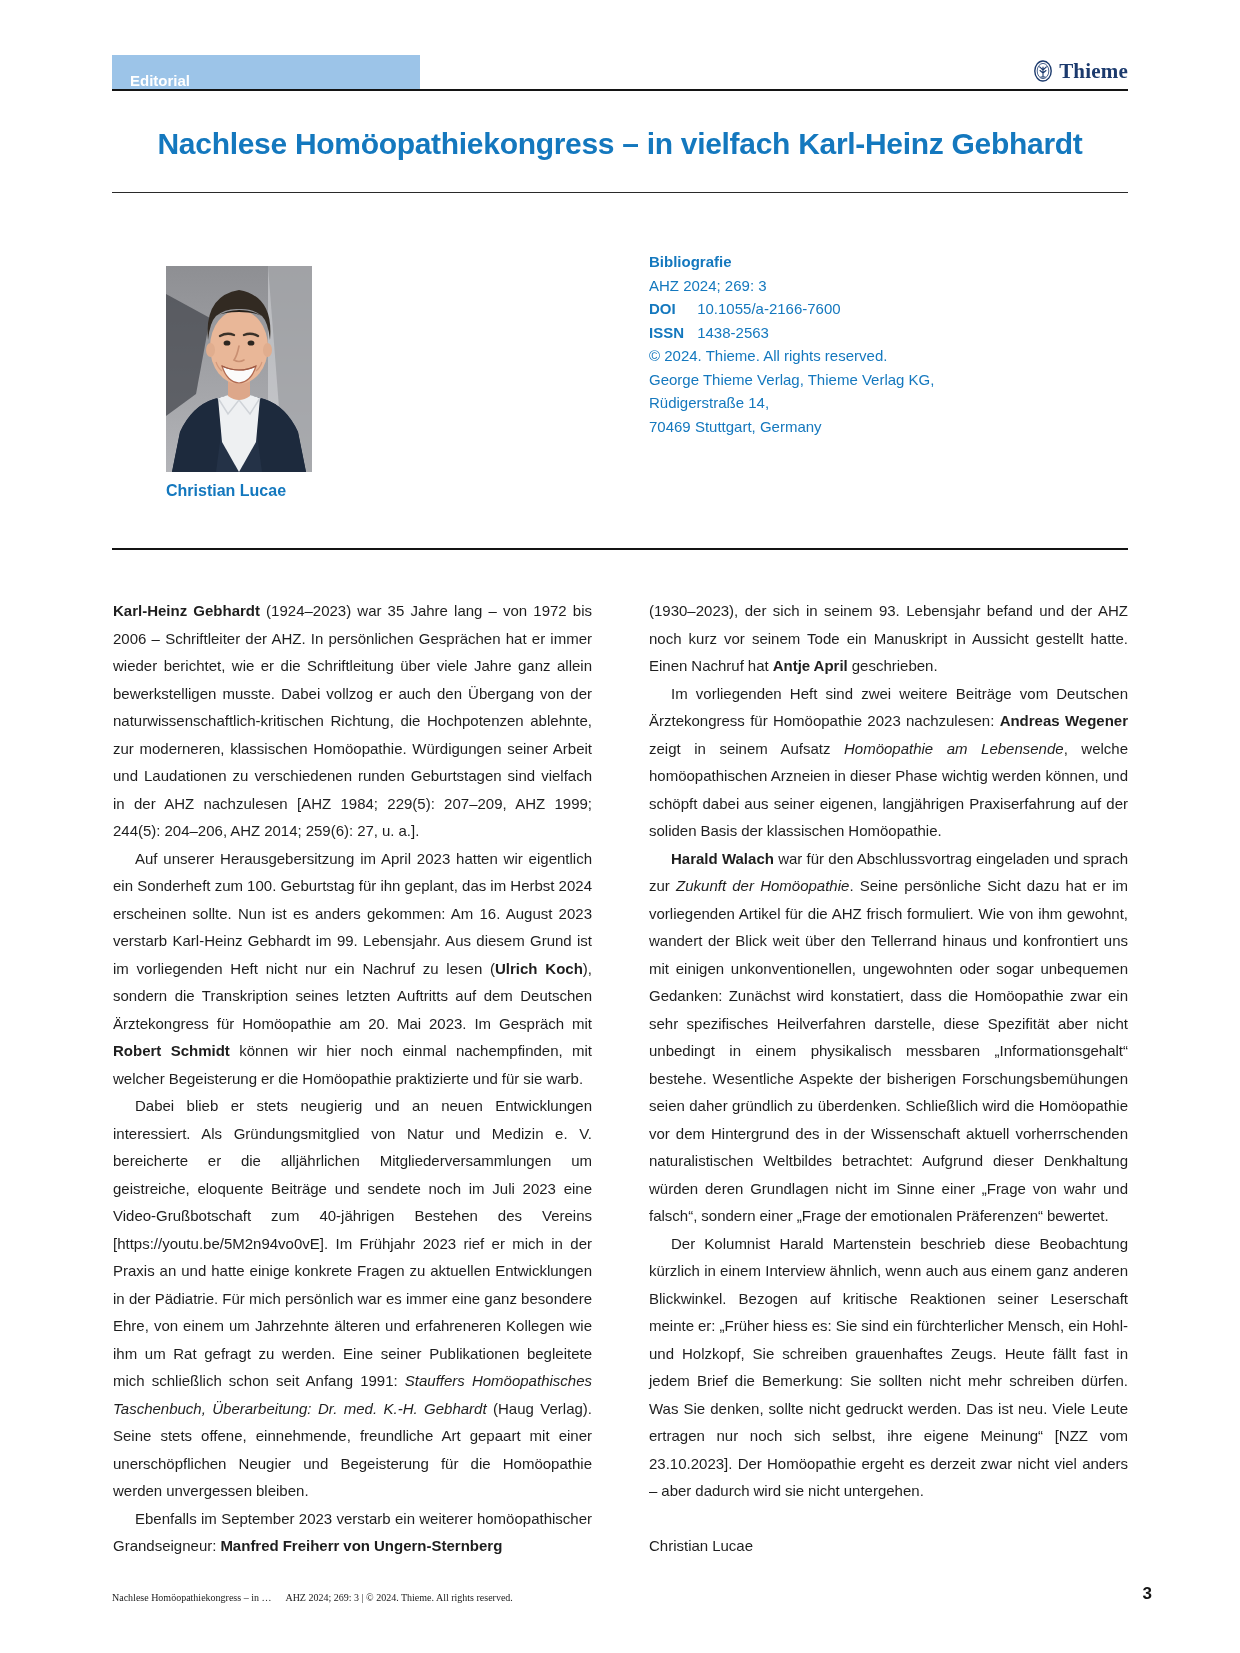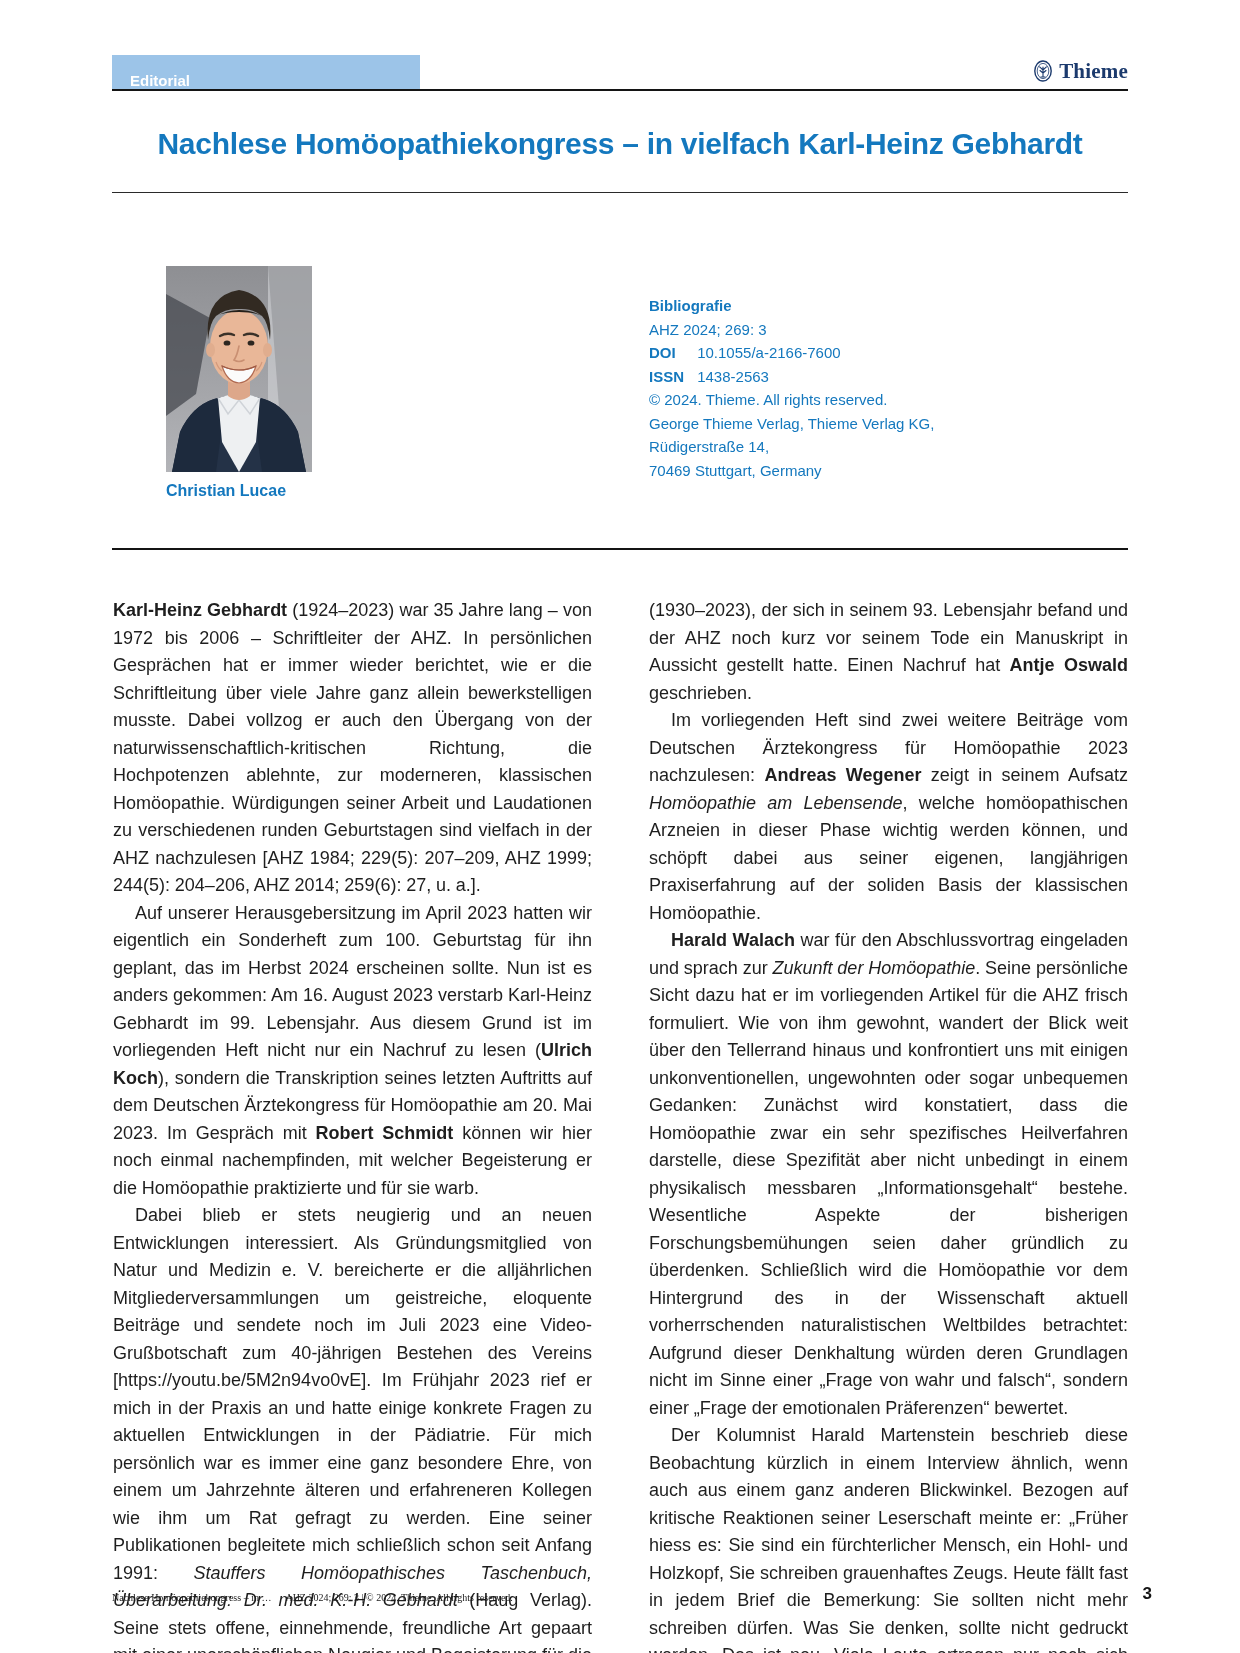--- a/index.html
+++ b/index.html
@@ -23,32 +23,32 @@
   
   .article-title {
     position:absolute; left:112px; right:112px; top:126px; text-align:center;
     color:#1478be; font-size:30px; font-weight:bold; letter-spacing:-0.3px; line-height:36px;
   }
   .title-rule { position:absolute; left:112px; right:112px; top:192px; height:1px; background:#2a2a2a; }
   
   .author-figure { position:absolute; left:166px; top:266px; width:146px; }
   .author-photo { width:146px; height:206px; display:block; }
   .author-caption { margin-top:10px; color:#1478be; font-size:16px; font-weight:600; }
-  .biblio { position:absolute; left:649px; top:250px; color:#1478be; font-size:15px; line-height:23.5px;margin-top:44px; }
+  .biblio { position:absolute; left:649px; top:250px; color:#1478be; font-size:15px; line-height:23.5px; }
   .biblio .bib-head { font-weight:bold; }
   .biblio .lbl { font-weight:bold; display:inline-block; min-width:44px; }
   .body-rule { position:absolute; left:112px; right:112px; top:548px; height:2px; background:#141414; }
   
   .columns {
     position:absolute; left:113px; top:597px; width:1015px;
     display:flex; gap:57px;
   }
   .col { width:479px; }
   .col p {
-    margin:0; font-size:18px; line-height:27.5px; text-align:justify;
+    margin:0; font-size:15px; line-height:27.5px; text-align:justify;
     hyphens:auto; -webkit-hyphens:auto; word-spacing:-0.2px;
   }
   .col p.indent { text-indent:22px; }
   .col p .b { font-weight:bold; }
   .col p .i { font-style:italic; }
   .signature { margin-top:27px !important; text-align:left !important; }
   
   .footer {
     position:absolute; left:112px; top:1592px; font-size:10px; color:#1a1a1a;
     display:flex; gap:14px; white-space:nowrap;font-family:Liberation Serif, serif;
@@ -145,21 +145,21 @@
   <div class="body-rule"></div>
 
   <div class="columns">
     <div class="col">
       <p lang="de"><span class="b">Karl-Heinz Gebhardt</span><span> (1924–2023) war 35 Jahre lang – von 1972 bis 2006 – Schriftleiter der AHZ. In persönlichen Gesprächen hat er immer wieder berichtet, wie er die Schriftleitung über viele Jahre ganz allein bewerkstelligen musste. Dabei vollzog er auch den Übergang von der naturwissenschaftlich-kritischen Richtung, die Hochpotenzen ablehnte, zur moderneren, klassischen Homöopathie. Würdigungen seiner Arbeit und Laudationen zu verschiedenen runden Geburtstagen sind vielfach in der AHZ nachzulesen [AHZ 1984; 229(5): 207–209, AHZ 1999; 244(5): 204–206, AHZ 2014; 259(6): 27, u. a.].</span></p>
       <p lang="de" class="indent"><span>Auf unserer Herausgebersitzung im April 2023 hatten wir eigentlich ein Sonderheft zum 100. Geburtstag für ihn geplant, das im Herbst 2024 erscheinen sollte. Nun ist es anders gekommen: Am 16. August 2023 verstarb Karl-Heinz Gebhardt im 99. Lebensjahr. Aus diesem Grund ist im vorliegenden Heft nicht nur ein Nachruf zu lesen (</span><span class="b">Ulrich Koch</span><span>), sondern die Transkription seines letzten Auftritts auf dem Deutschen Ärztekongress für Homöopathie am 20. Mai 2023. Im Gespräch mit </span><span class="b">Robert Schmidt</span><span> können wir hier noch einmal nachempfinden, mit welcher Begeisterung er die Homöopathie praktizierte und für sie warb.</span></p>
       <p lang="de" class="indent"><span>Dabei blieb er stets neugierig und an neuen Entwicklungen interessiert. Als Gründungsmitglied von Natur und Medizin e. V. bereicherte er die alljährlichen Mitgliederversammlungen um geistreiche, eloquente Beiträge und sendete noch im Juli 2023 eine Video-Grußbotschaft zum 40-jährigen Bestehen des Vereins [https://youtu.be/5M2n94vo0vE]. Im Frühjahr 2023 rief er mich in der Praxis an und hatte einige konkrete Fragen zu aktuellen Entwicklungen in der Pädiatrie. Für mich persönlich war es immer eine ganz besondere Ehre, von einem um Jahrzehnte älteren und erfahreneren Kollegen wie ihm um Rat gefragt zu werden. Eine seiner Publikationen begleitete mich schließlich schon seit Anfang 1991: </span><span class="i">Stauffers Homöopathisches Taschenbuch, Überarbeitung: Dr. med. K.-H. Gebhardt</span><span> (Haug Verlag). Seine stets offene, einnehmende, freundliche Art gepaart mit einer unerschöpflichen Neugier und Begeisterung für die Homöopathie werden unvergessen bleiben.</span></p>
       <p lang="de" class="indent"><span>Ebenfalls im September 2023 verstarb ein weiterer homöopathischer Grandseigneur: </span><span class="b">Manfred Freiherr von Ungern-Sternberg</span></p>
     </div>
     <div class="col">
-      <p lang="de"><span>(1930–2023), der sich in seinem 93. Lebensjahr befand und der AHZ noch kurz vor seinem Tode ein Manuskript in Aussicht gestellt hatte. Einen Nachruf hat </span><span class="b">Antje Oswald</span><span> geschrieben.</span></p>
+      <p lang="de"><span>(1930–2023), der sich in seinem 93. Lebensjahr befand und der AHZ noch kurz vor seinem Tode ein Manuskript in Aussicht gestellt hatte. Einen Nachruf hat </span><span class="b">Antje April</span><span> geschrieben.</span></p>
       <p lang="de" class="indent"><span>Im vorliegenden Heft sind zwei weitere Beiträge vom Deutschen Ärztekongress für Homöopathie 2023 nachzulesen: </span><span class="b">Andreas Wegener</span><span> zeigt in seinem Aufsatz </span><span class="i">Homöopathie am Lebensende</span><span>, welche homöopathischen Arzneien in dieser Phase wichtig werden können, und schöpft dabei aus seiner eigenen, langjährigen Praxiserfahrung auf der soliden Basis der klassischen Homöopathie.</span></p>
       <p lang="de" class="indent"><span class="b">Harald Walach</span><span> war für den Abschlussvortrag eingeladen und sprach zur </span><span class="i">Zukunft der Homöopathie</span><span>. Seine persönliche Sicht dazu hat er im vorliegenden Artikel für die AHZ frisch formuliert. Wie von ihm gewohnt, wandert der Blick weit über den Tellerrand hinaus und konfrontiert uns mit einigen unkonventionellen, ungewohnten oder sogar unbequemen Gedanken: Zunächst wird konstatiert, dass die Homöopathie zwar ein sehr spezifisches Heilverfahren darstelle, diese Spezifität aber nicht unbedingt in einem physikalisch messbaren „Informationsgehalt“ bestehe. Wesentliche Aspekte der bisherigen Forschungsbemühungen seien daher gründlich zu überdenken. Schließlich wird die Homöopathie vor dem Hintergrund des in der Wissenschaft aktuell vorherrschenden naturalistischen Weltbildes betrachtet: Aufgrund dieser Denkhaltung würden deren Grundlagen nicht im Sinne einer „Frage von wahr und falsch“, sondern einer „Frage der emotionalen Präferenzen“ bewertet.</span></p>
       <p lang="de" class="indent"><span>Der Kolumnist Harald Martenstein beschrieb diese Beobachtung kürzlich in einem Interview ähnlich, wenn auch aus einem ganz anderen Blickwinkel. Bezogen auf kritische Reaktionen seiner Leserschaft meinte er: „Früher hiess es: Sie sind ein fürchterlicher Mensch, ein Hohl- und Holzkopf, Sie schreiben grauenhaftes Zeugs. Heute fällt fast in jedem Brief die Bemerkung: Sie sollten nicht mehr schreiben dürfen. Was Sie denken, sollte nicht gedruckt werden. Das ist neu. Viele Leute ertragen nur noch sich selbst, ihre eigene Meinung“ [NZZ vom 23.10.2023]. Der Homöopathie ergeht es derzeit zwar nicht viel anders – aber dadurch wird sie nicht untergehen.</span></p>
       <p lang="de" class="signature">Christian Lucae</p>
     </div>
   </div>
 
   <div class="footer">
     <span>Nachlese Homöopathiekongress – in …</span>
     <span>AHZ 2024; 269: 3 | © 2024. Thieme. All rights reserved.</span>

